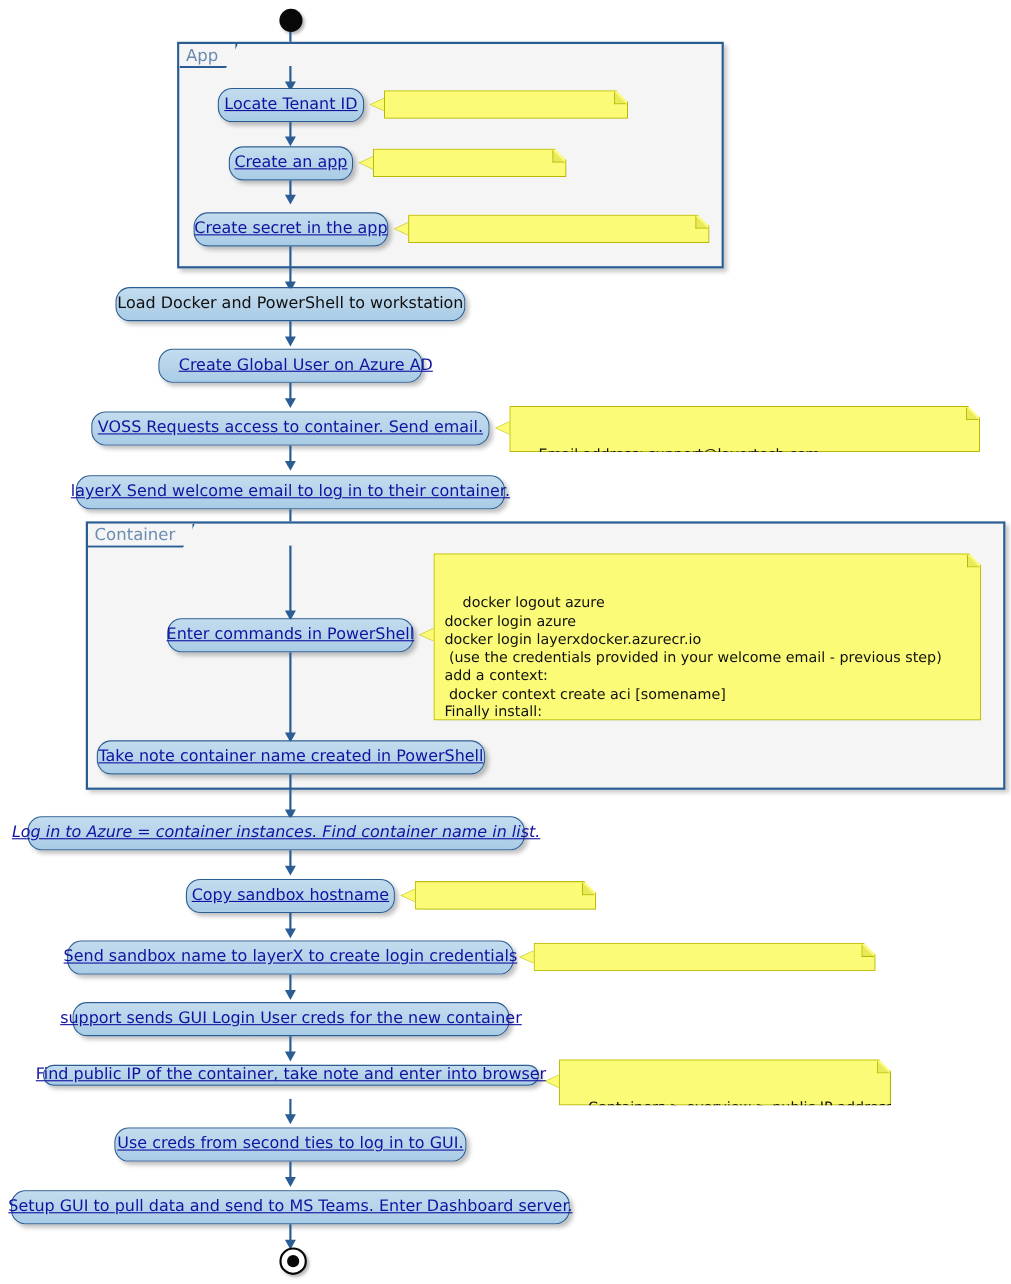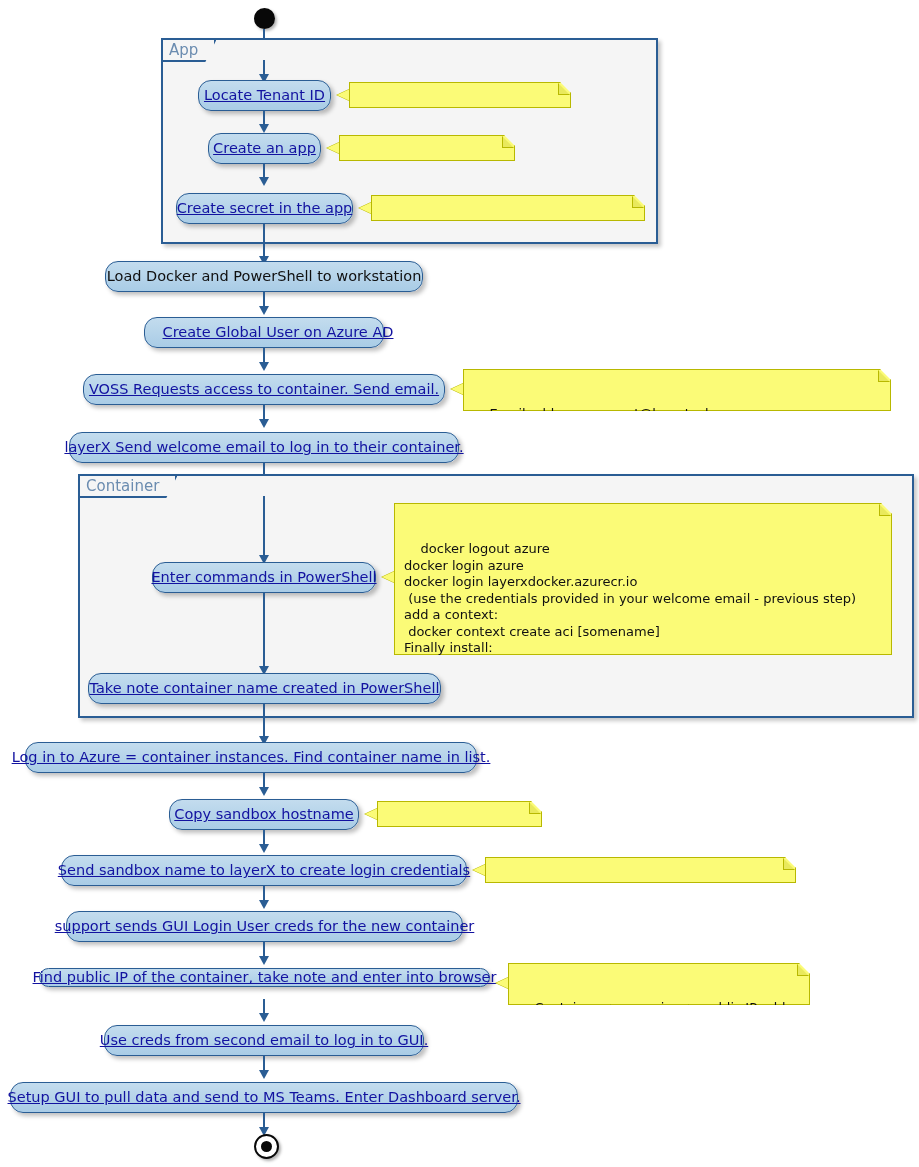--- a/index.html
+++ b/index.html
@@ -273,21 +273,21 @@
   <div class="vline" style="left:263px; top:593px; height:76px;"></div>
   <div class="arrowhead" style="left:259px; top:666px;"></div>
 
   <div class="activity grad" style="left:88px; top:673px; width:353px; height:31px;">
     <span class="txt">Take note container name created in PowerShell</span>
   </div>
 
   <div class="vline" style="left:263px; top:704px; height:36px;"></div>
   <div class="arrowhead" style="left:259px; top:736px;"></div>
 
-  <div class="activity grad" style="left:25px; top:742px; width:452px; height:31px;">
+  <div class="activity grad" style="left:25px; top:742px; width:452px; height:31px;font-style:italic;">
     <span class="txt">Log in to Azure = container instances. Find container name in list.</span>
   </div>
 
   <div class="vline" style="left:263px; top:773px; height:16px;"></div>
   <div class="arrowhead" style="left:259px; top:787px;"></div>
 
   <div class="activity grad" style="left:169px; top:799px; width:190px; height:31px;">
     <span class="txt">Copy sandbox hostname</span>
   </div>
 
@@ -328,21 +328,21 @@
   <div class="note" style="left:508px; top:963px; width:302px; height:42px;">
     <div class="note-fold"></div>
     <span>Containers &gt; overview &gt; public IP address.
 https://&lt;IP&gt;:5000</span>
   </div>
 
   <div class="vline" style="left:263px; top:999px; height:16px;"></div>
   <div class="arrowhead" style="left:259px; top:1013px;"></div>
 
   <div class="activity grad" style="left:104px; top:1025px; width:320px; height:31px;">
-    <span class="txt">Use creds from second email to log in to GUI.</span>
+    <span class="txt">Use creds from second ties to log in to GUI.</span>
   </div>
 
   <div class="vline" style="left:263px; top:1056px; height:16px;"></div>
   <div class="arrowhead" style="left:259px; top:1070px;"></div>
 
   <div class="activity grad" style="left:10px; top:1082px; width:508px; height:31px;">
     <span class="txt">Setup GUI to pull data and send to MS Teams. Enter Dashboard server.</span>
   </div>
 
   <div class="vline" style="left:263px; top:1113px; height:16px;"></div>

